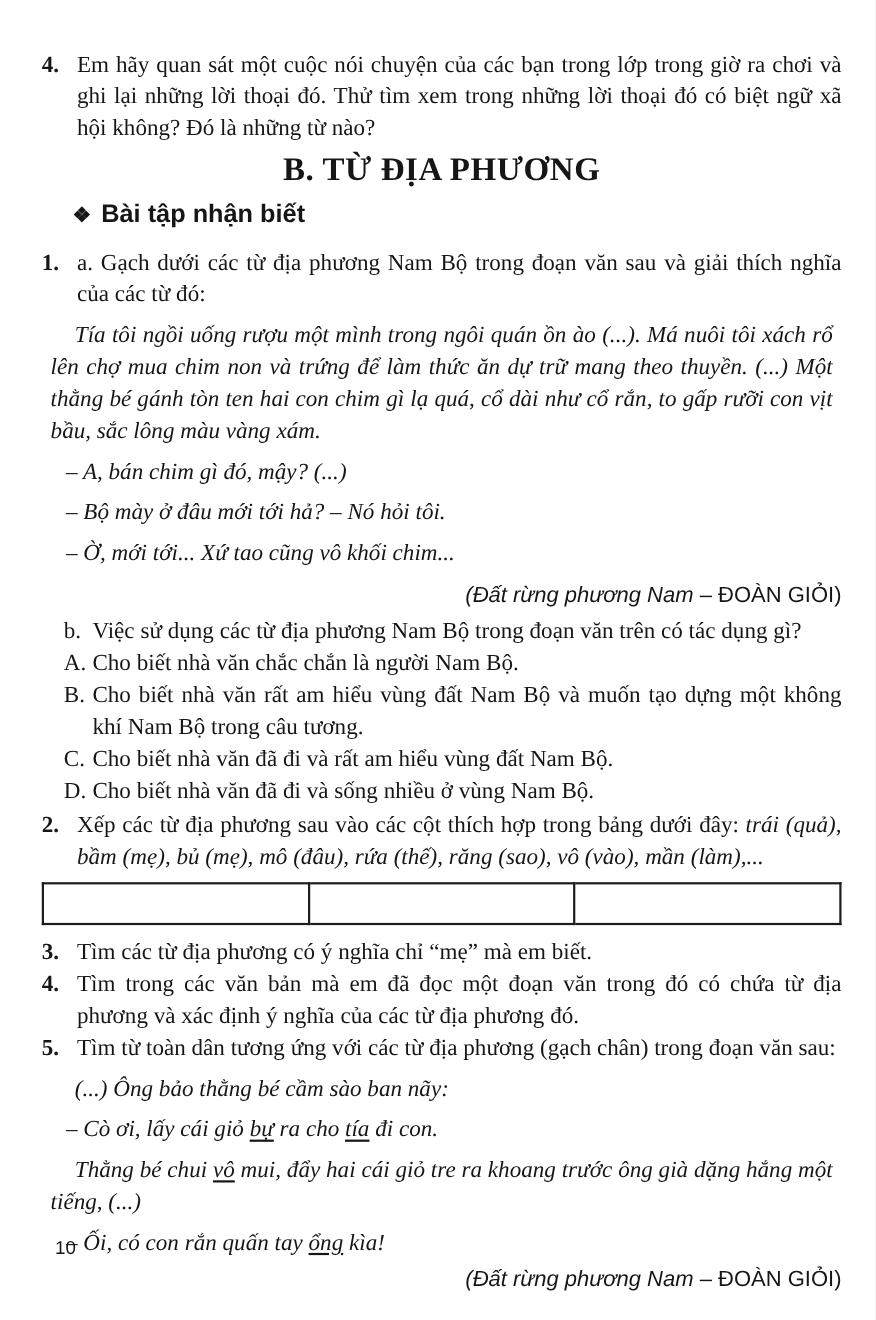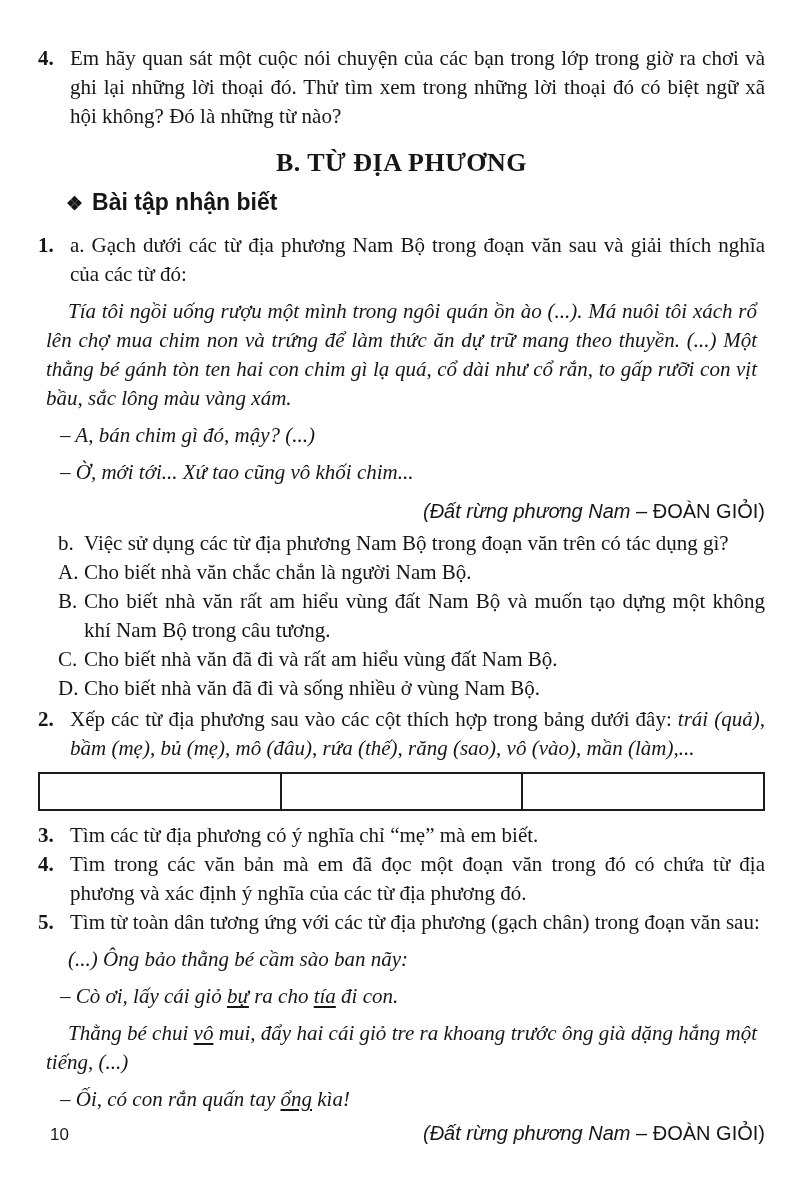--- a/index.html
+++ b/index.html
@@ -15,26 +15,26 @@
     font-size: 21px;
     line-height: 29px;
     color: #161616;
     overflow: hidden;
   }
   .row { display: flex; align-items: flex-start; }
   .num { flex: 0 0 32px; font-weight: 700; }
   .rbody { flex: 1; text-align: justify; }
   .sublabel { margin-right: 7px; }
   .section-title {
-    font-size: 26px;
+    font-size: 30px;
     line-height: 32px;
     font-weight: 700;
     text-align: center;
     letter-spacing: 0.5px;
-    margin: 16px 0 8px 0;
+    margin: 8px 0 8px 0;
   }
   .subsection {
     font-family: "Liberation Sans", sans-serif;
     font-size: 23px;
     line-height: 30px;
     font-weight: 700;
     margin: 2px 0 12px 28px;
   }
   .subsection .marker { font-size: 19px; margin-right: 9px; }
   .passage {
@@ -105,20 +105,21 @@
 
   <div class="row">
     <span class="num">1.</span>
     <div class="rbody">
       <span class="sublabel">a.</span><span>Gạch dưới các từ địa phương Nam Bộ trong đoạn văn sau và giải thích nghĩa của các từ đó:</span>
     </div>
   </div>
 
   <p class="passage">Tía tôi ngồi uống rượu một mình trong ngôi quán ồn ào (...). Má nuôi tôi xách rổ lên chợ mua chim non và trứng để làm thức ăn dự trữ mang theo thuyền. (...) Một thằng bé gánh tòn ten hai con chim gì lạ quá, cổ dài như cổ rắn, to gấp rưỡi con vịt bầu, sắc lông màu vàng xám.</p>
   <p class="dialog">– A, bán chim gì đó, mậy? (...)</p>
+  <p class="dialog">– Bộ mày ở đâu mới tới hả? – Nó hỏi tôi.</p>
   <p class="dialog">– Ờ, mới tới... Xứ tao cũng vô khối chim...</p>
 
   <div class="attr">
     <span class="work">(Đất rừng phương Nam</span><span> – ĐOÀN GIỎI)</span>
   </div>
 
   <div class="subrows">
     <div class="opt">
       <span class="olabel">b.</span>
       <div class="obody">Việc sử dụng các từ địa phương Nam Bộ trong đoạn văn trên có tác dụng gì?</div>

